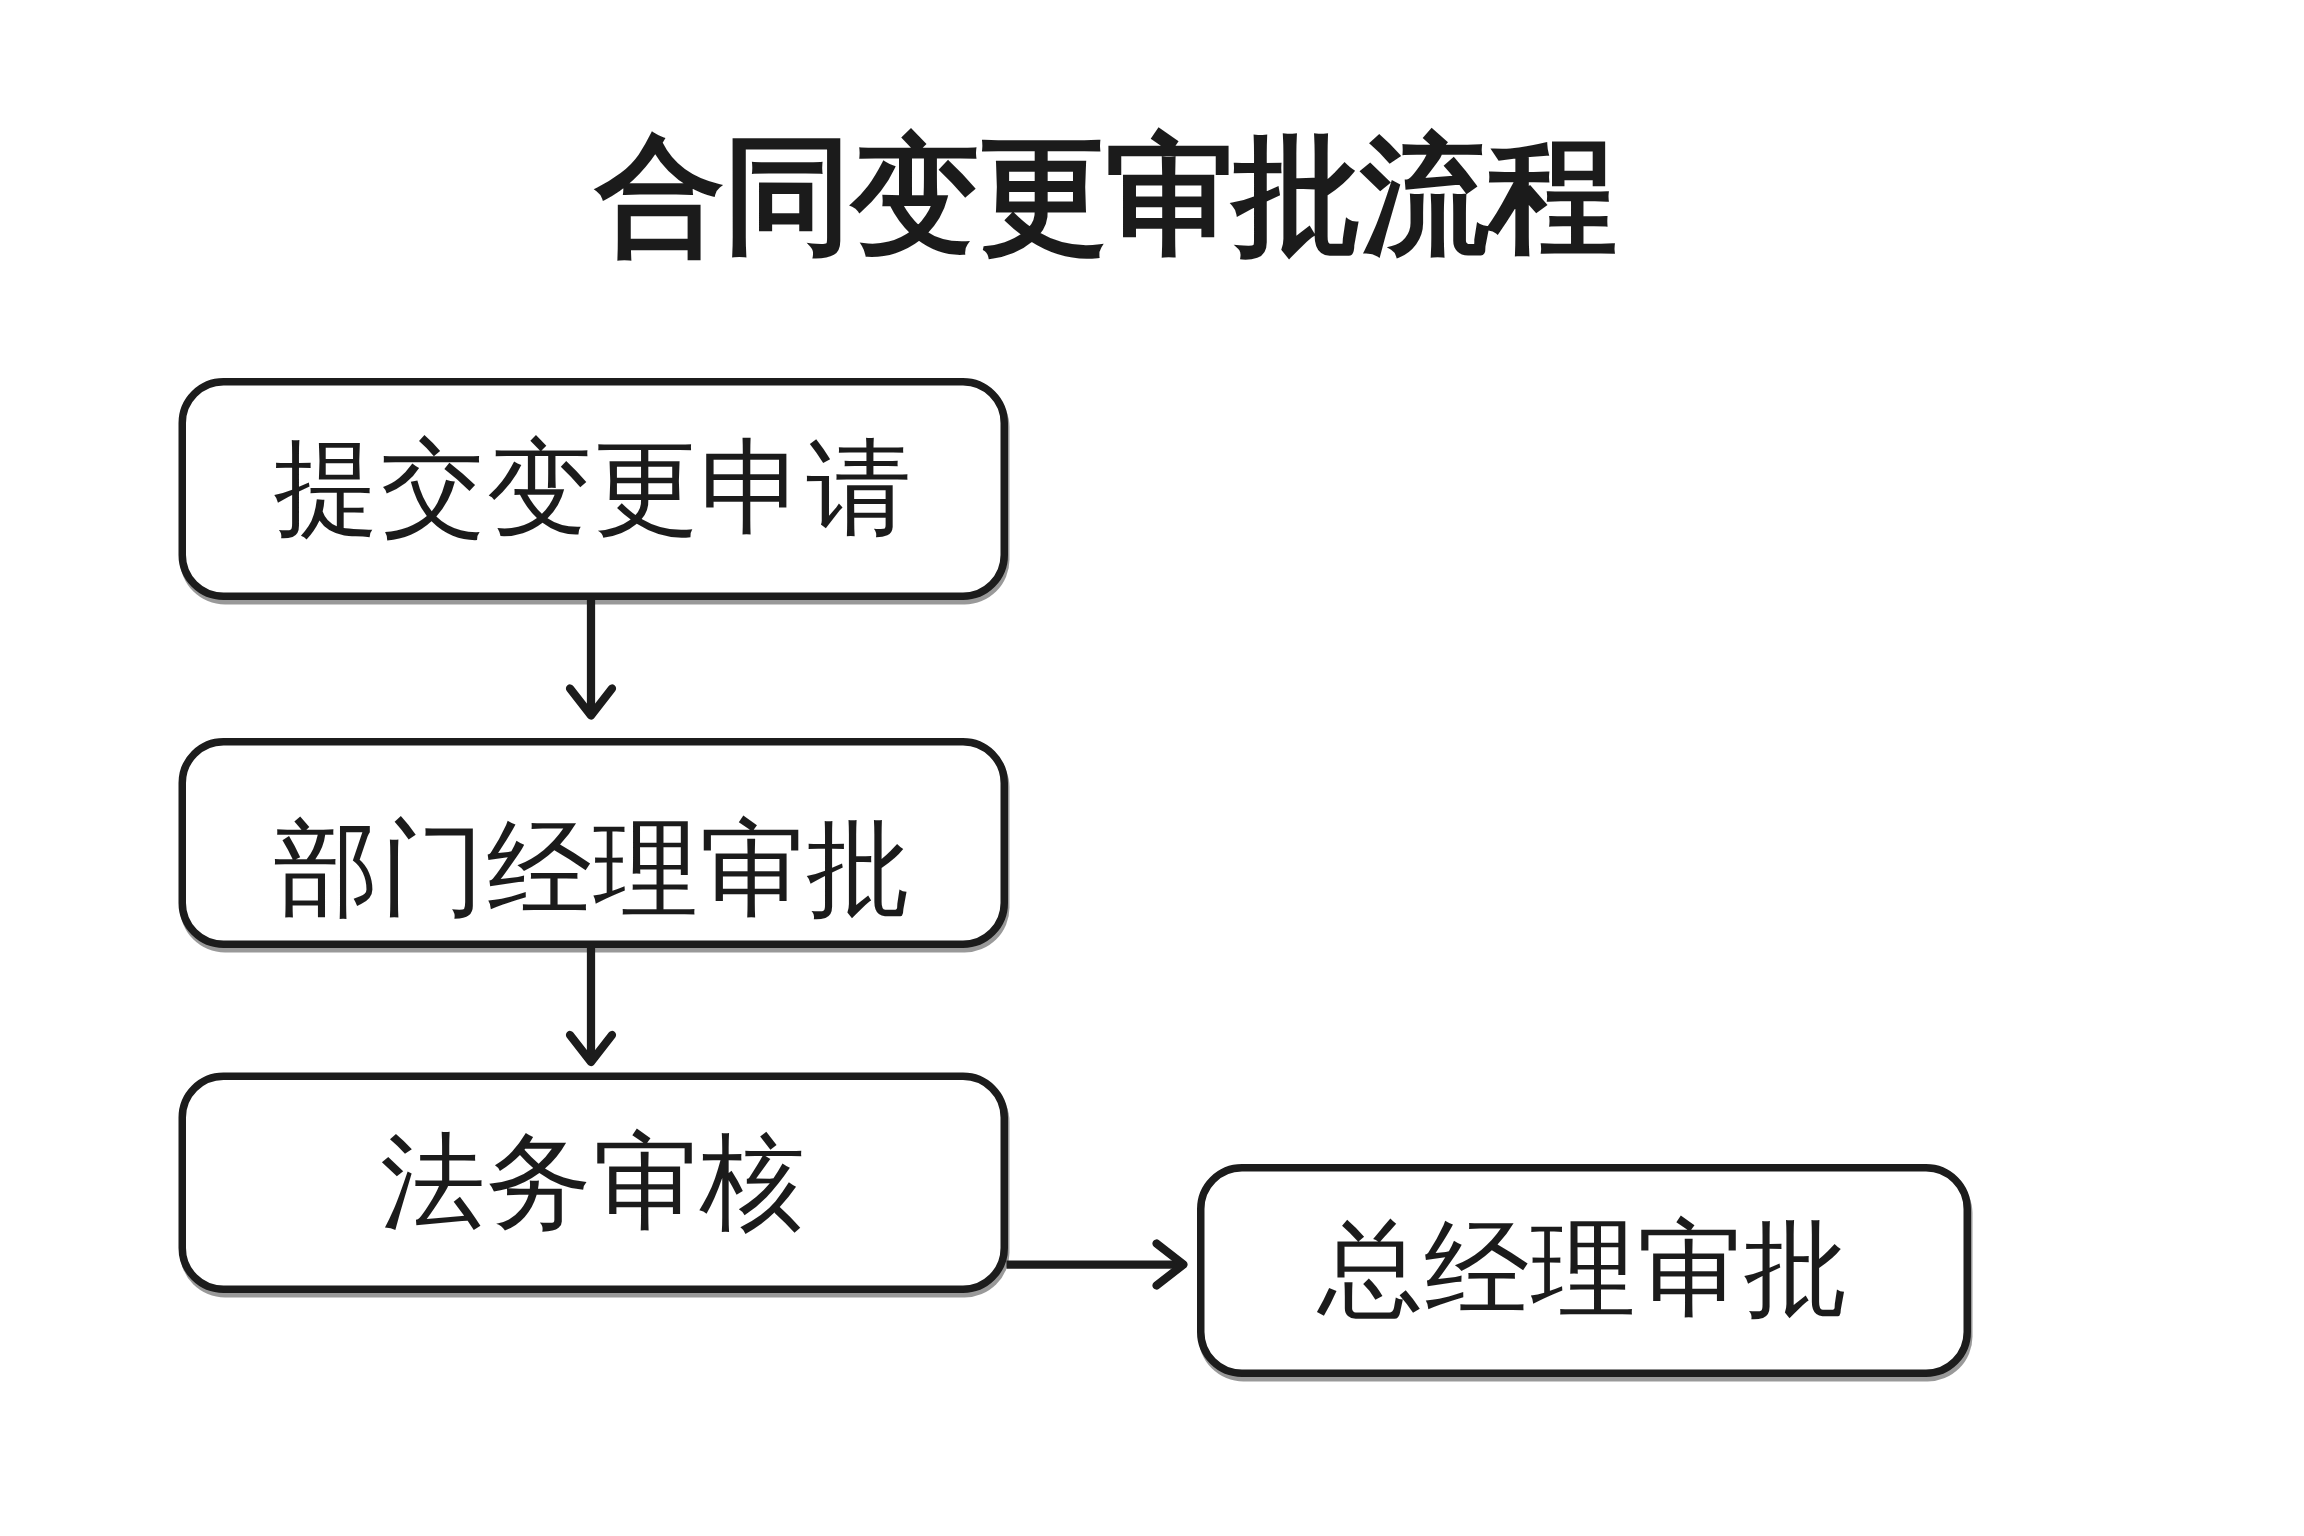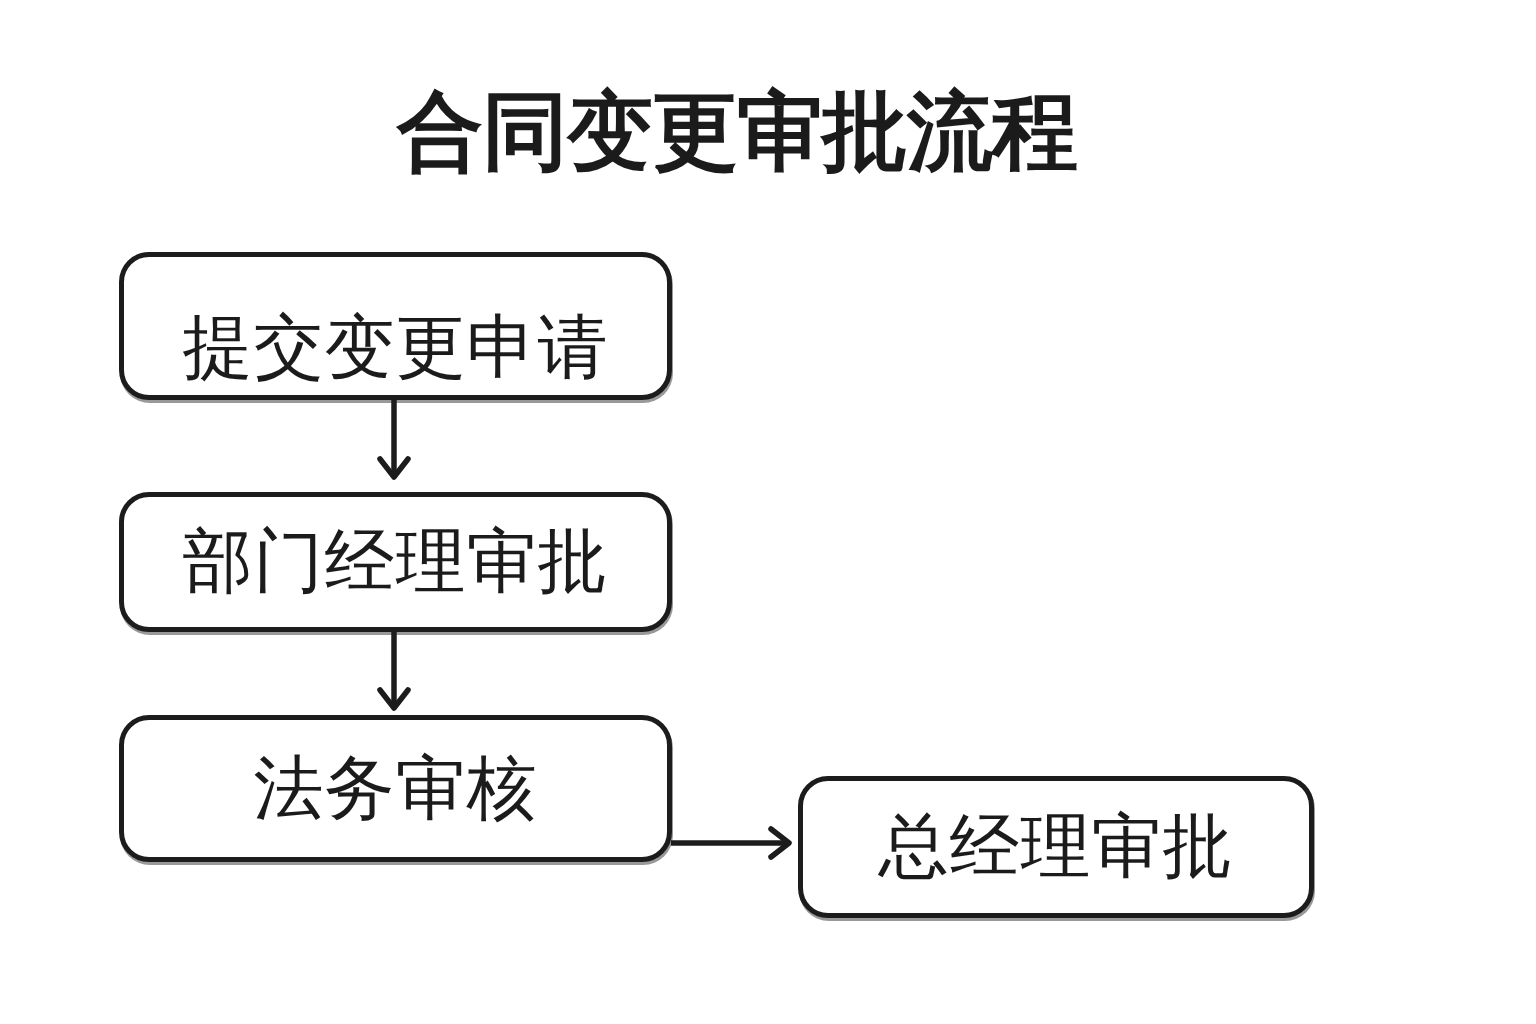--- a/index.html
+++ b/index.html
@@ -42,22 +42,22 @@
     align-items: center;
     justify-content: center;
   }
   .flow-node .node-label {
     font-size: 70px;
     font-weight: 500;
     color: var(--text);
     white-space: nowrap;
     letter-spacing: 1px;
   }
-  #node-submit-request       { left: 119px; top: 252px; width: 553px; height: 148px; align-items: flex-end; }
-  #node-dept-manager-approval{ left: 119px; top: 492px; width: 553px; height: 140px; }
+  #node-submit-request       { left: 119px; top: 252px; width: 553px; height: 148px; }
+  #node-dept-manager-approval{ left: 119px; top: 492px; width: 553px; height: 140px; align-items: flex-end; }
   #node-legal-review         { left: 119px; top: 715px; width: 553px; height: 147px; }
   #node-gm-approval          { left: 798px; top: 776px; width: 516px; height: 142px; }
   .edges-layer {
     position: absolute;
     left: 0; top: 0;
     width: 1536px; height: 1024px;
     color: var(--stroke);
     pointer-events: none;
   }
 </style>

